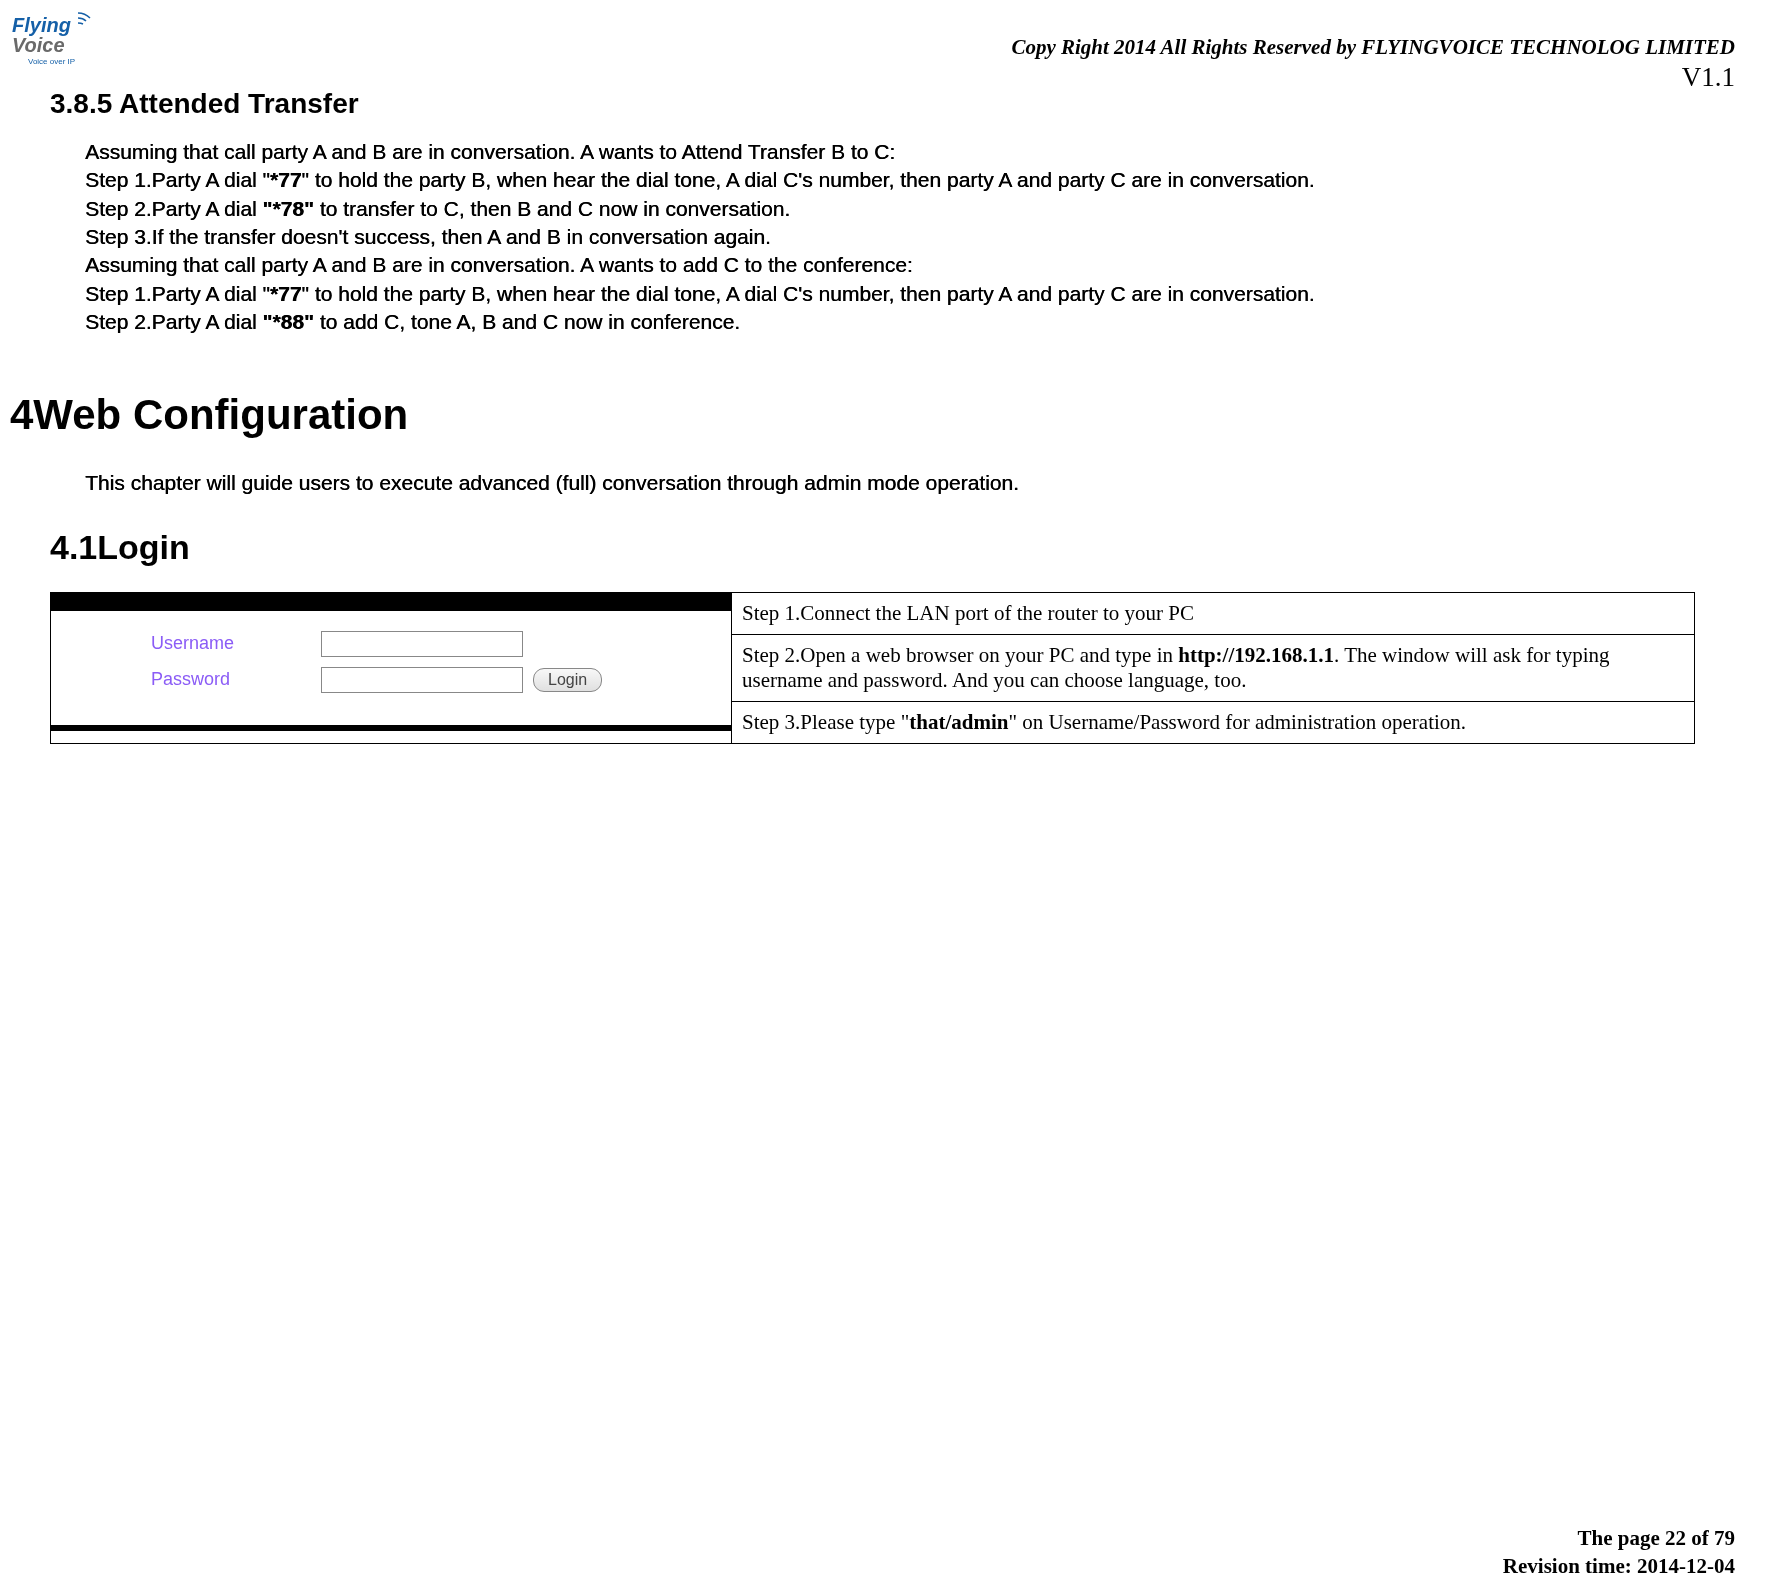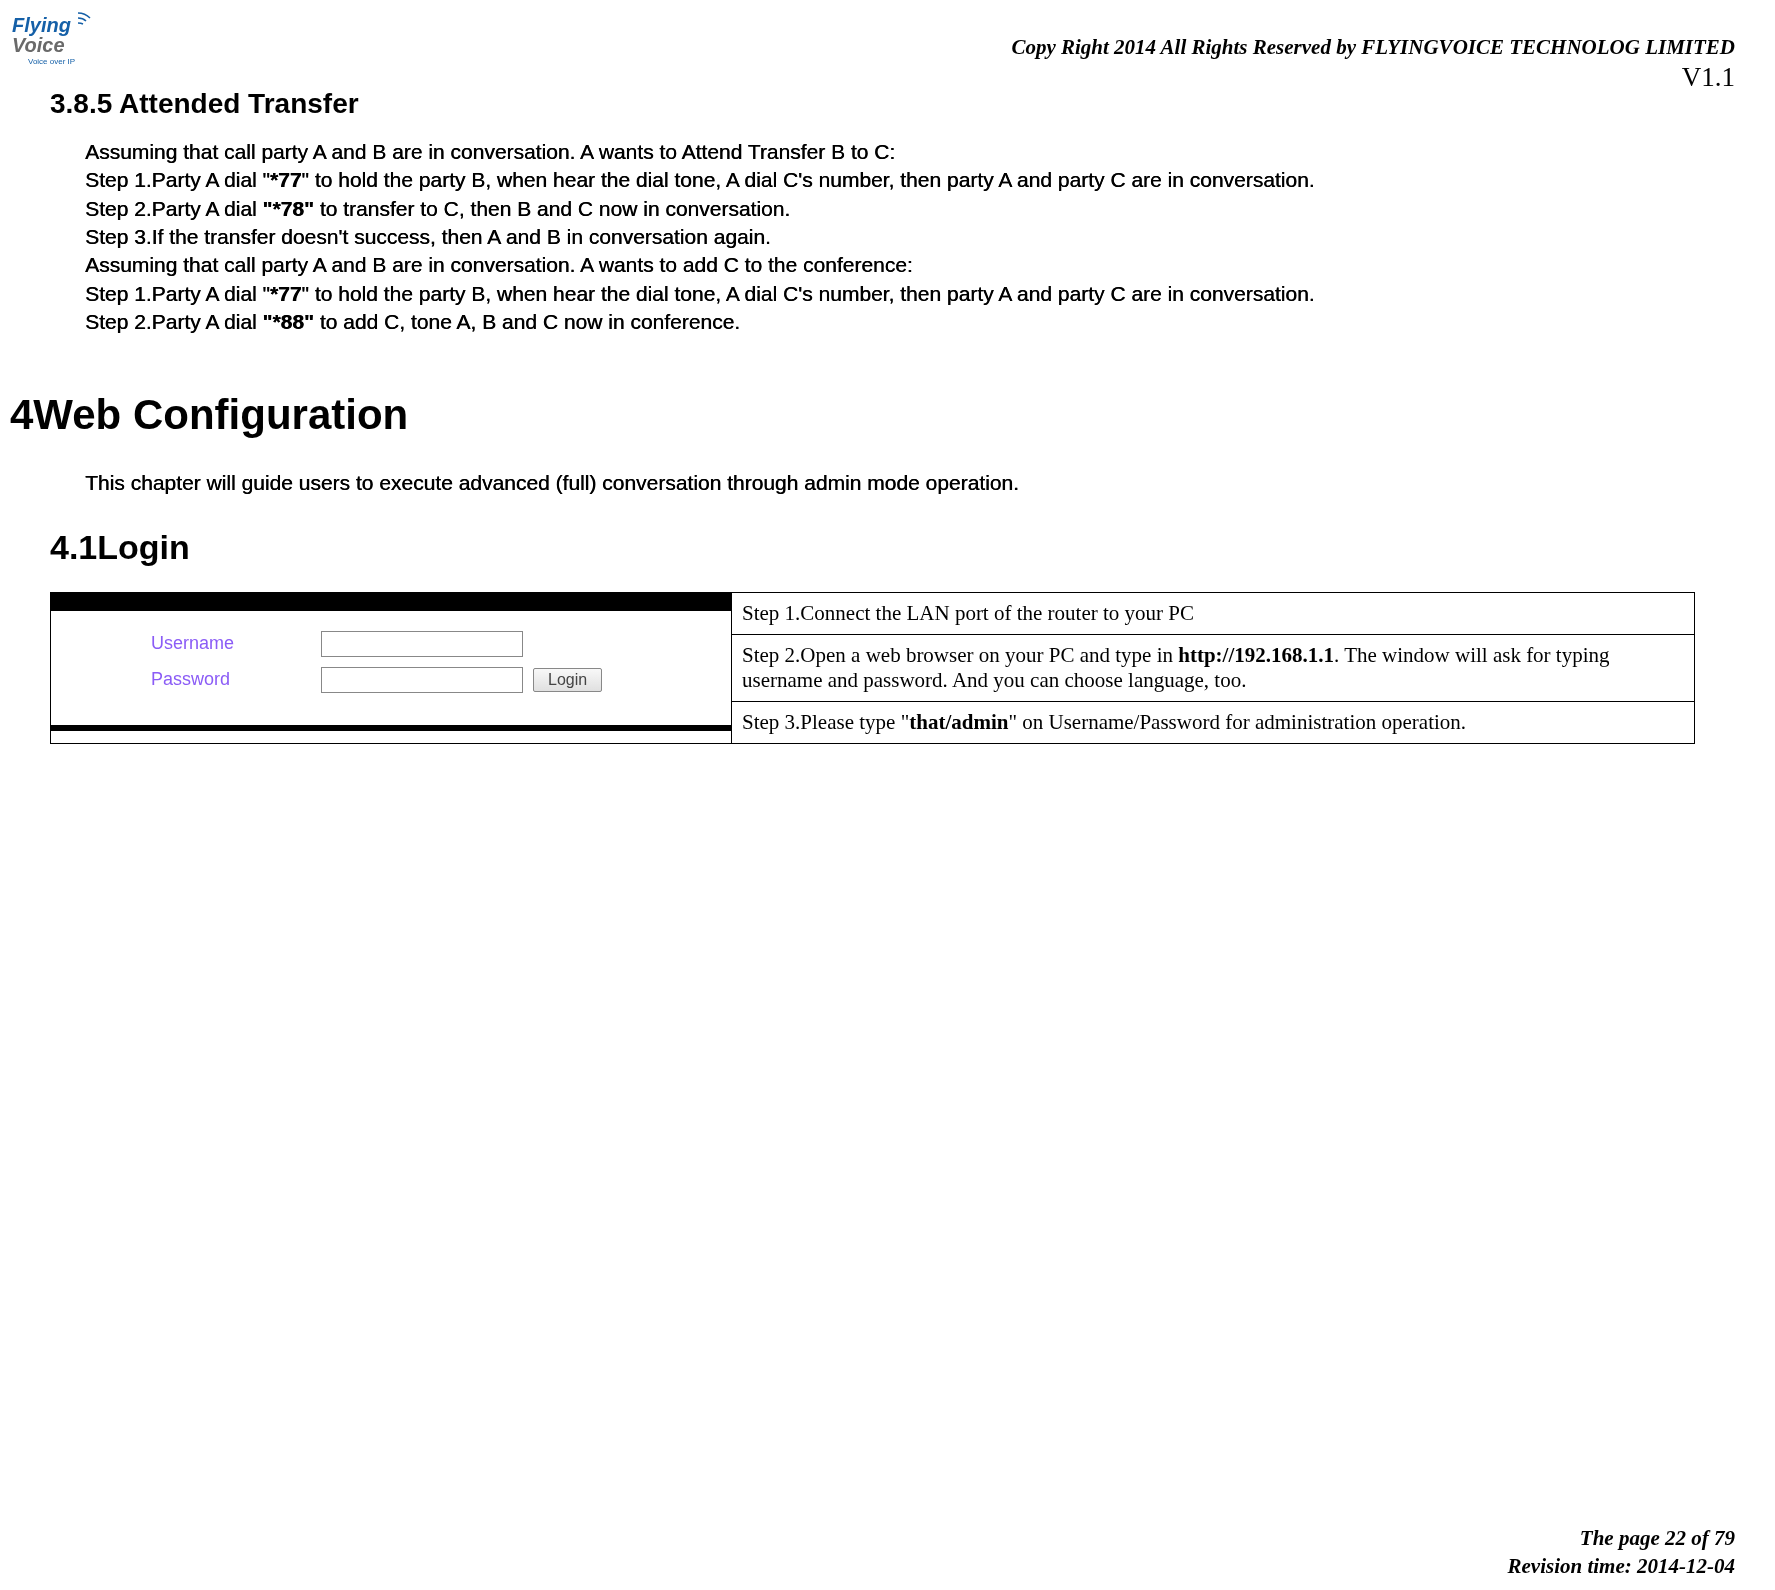--- a/index.html
+++ b/index.html
@@ -113,28 +113,27 @@
   background: #fff;
 }
 .login-button {
   margin-left: 10px;
   padding: 2px 14px;
   border: 1px solid #888;
   background: linear-gradient(#f8f8f8, #e0e0e0);
   font-family: Arial, sans-serif;
   font-size: 16px;
   color: #444;
-  border-radius: 2px;
+  border-radius: 11px;
 }
 .footer {
   position: absolute;
   bottom: 10px;
   right: 40px;
   text-align: right;
-  font-style: italic;
   font-weight: bold;
   font-size: 21px;
   line-height: 1.3;
 }
 .td-bold { font-weight: bold; }
 </style>
 </head>
 <body>
 
 <div class="page">

